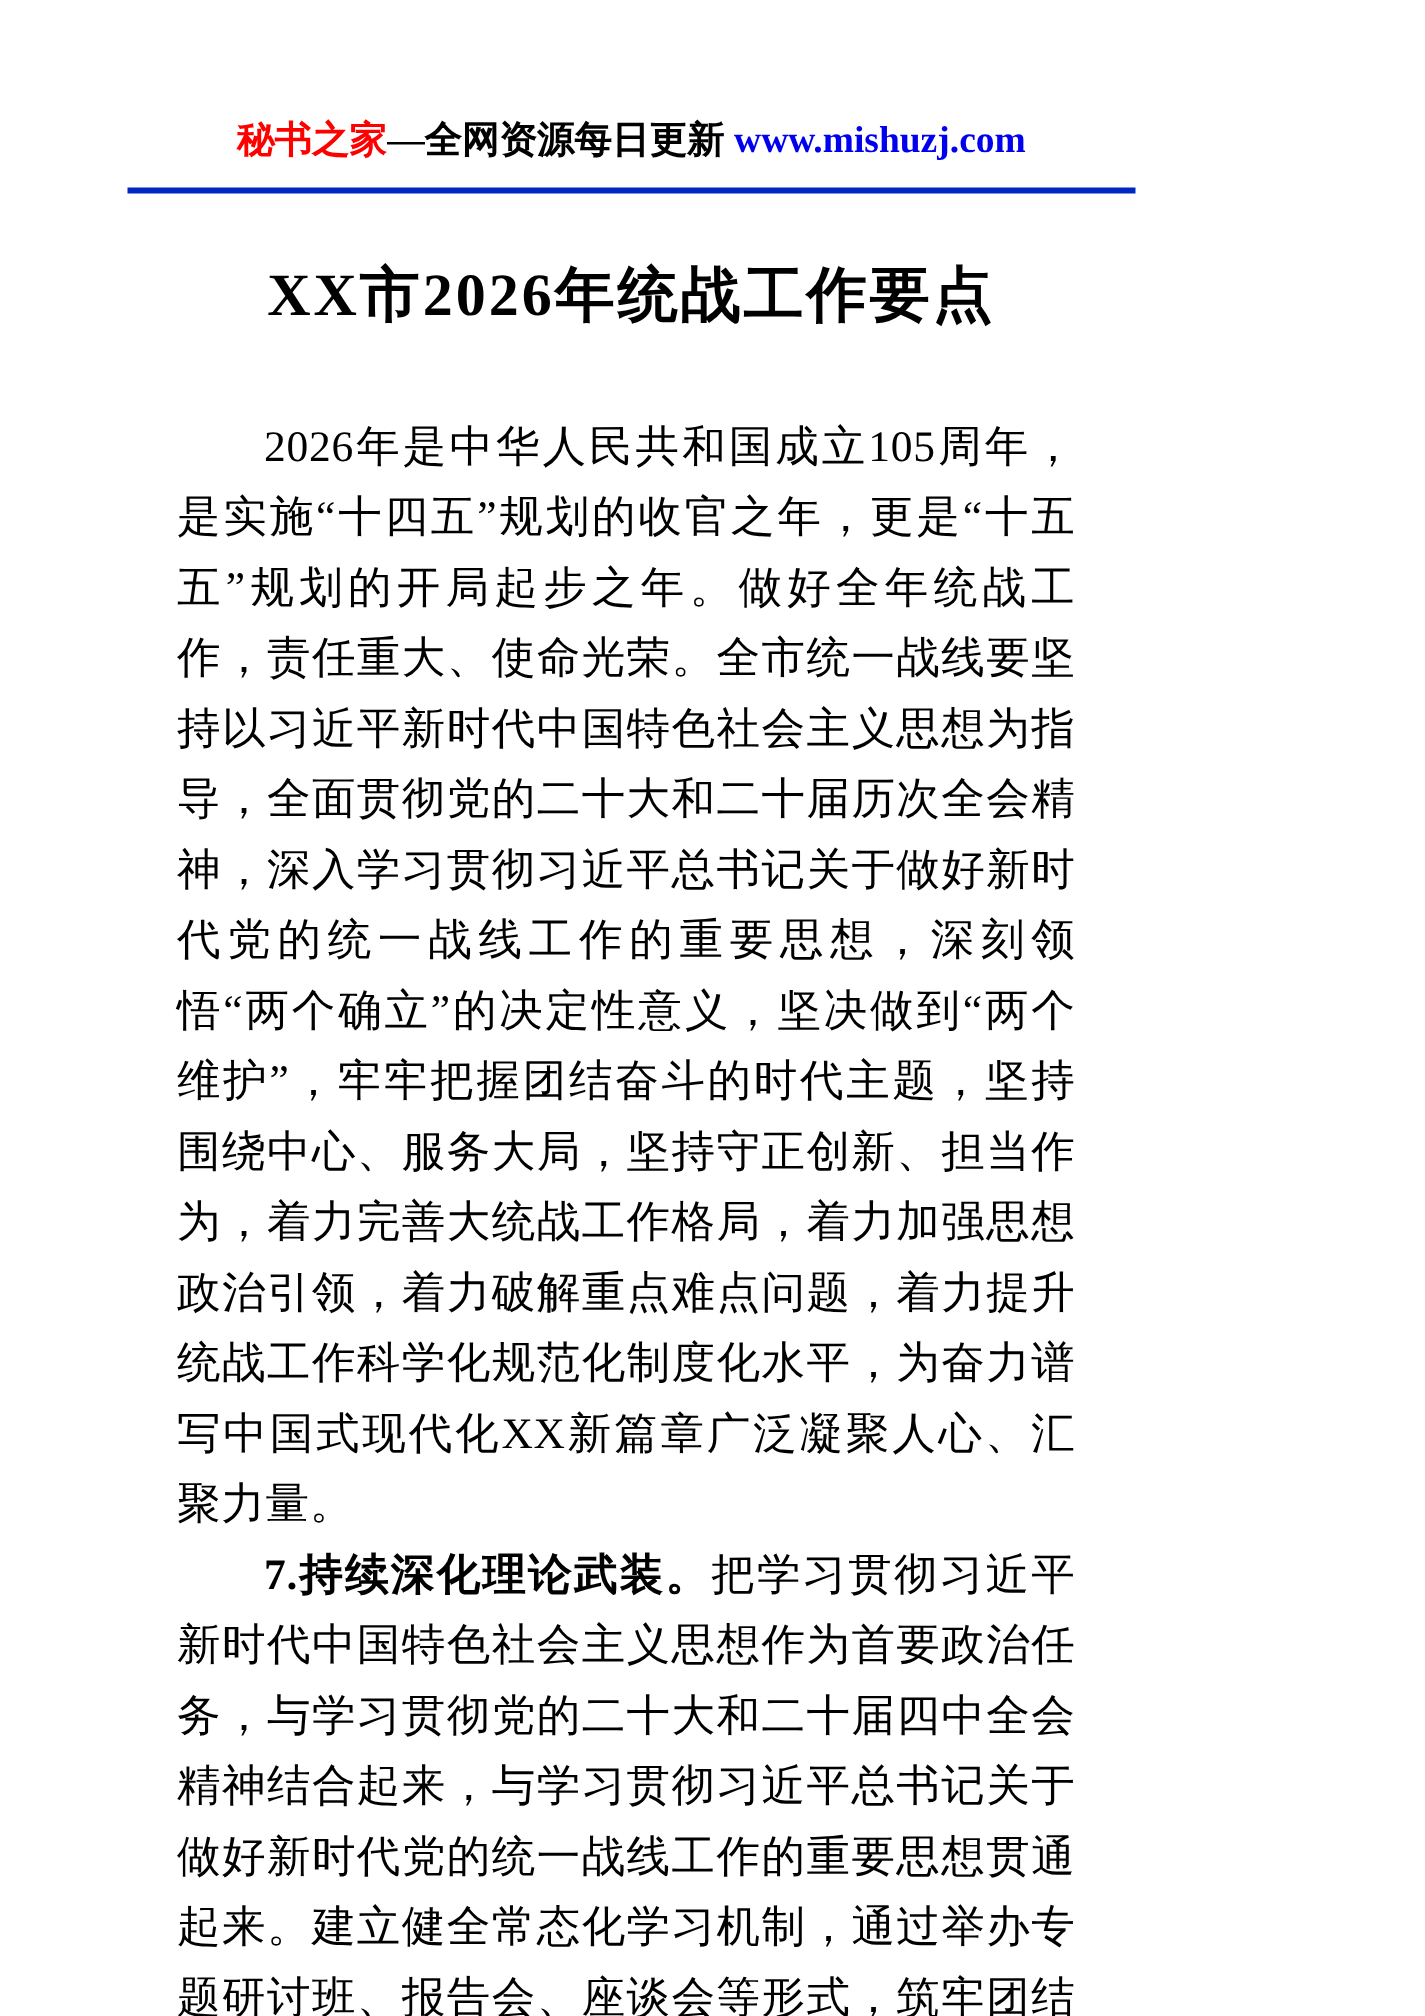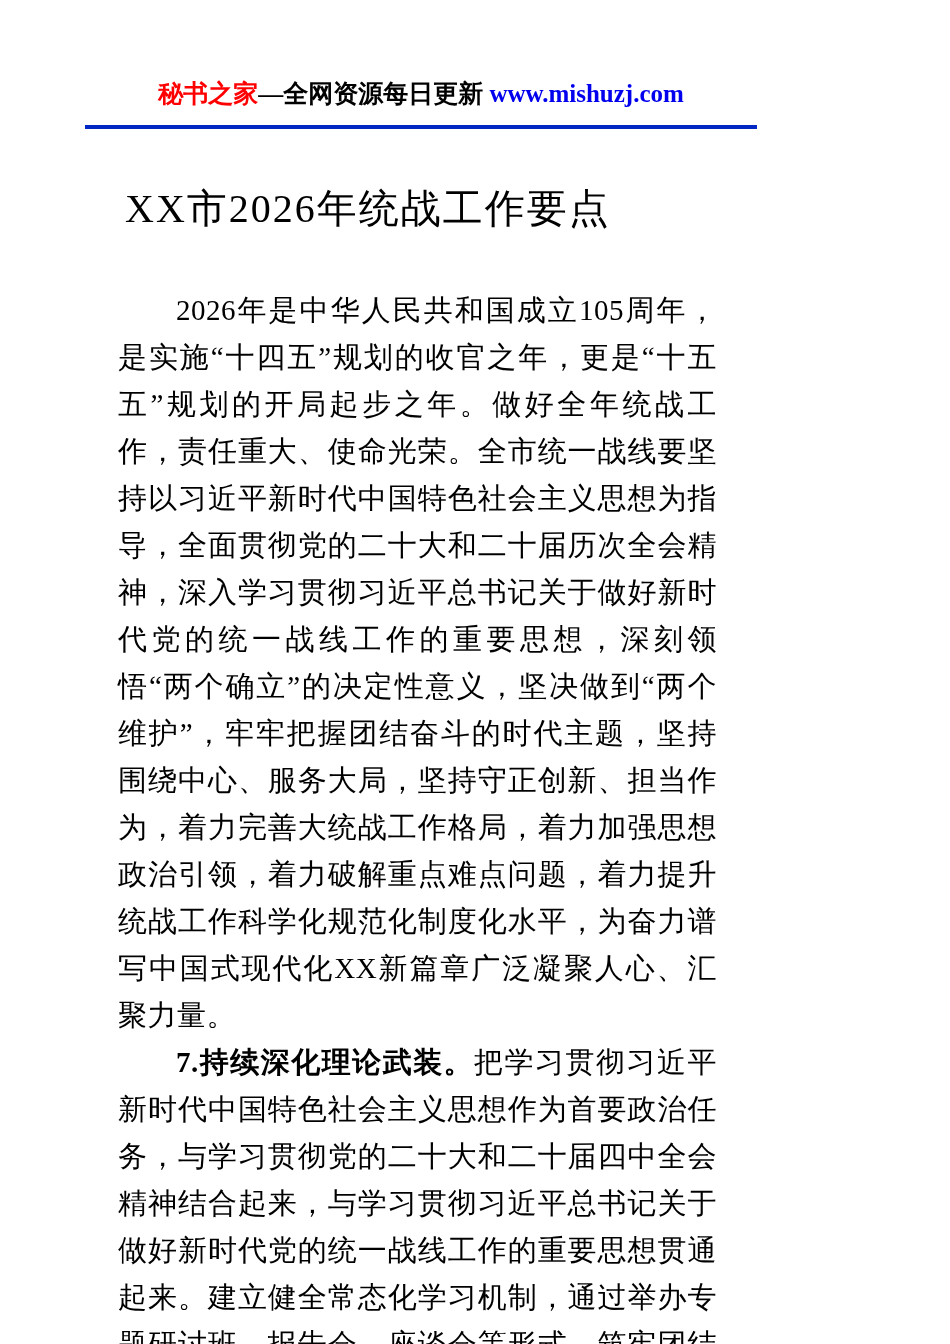--- a/index.html
+++ b/index.html
@@ -39,23 +39,24 @@
     font-weight: bold;
   }
   .site-url {
     color: #0000ee;
     font-weight: bold;
     text-decoration: none;
     cursor: pointer;
   }
   
   .doc-title {
-    margin: 54px 125px 0 125px;
+    margin: 42px 125px 0 125px;
+    text-align: center;
     font-size: 40px;
-    font-weight: normal;
+    font-weight: bold;
     letter-spacing: 2px;
     line-height: 1.3;
   }
   
   .doc-body {
     margin: 52px 125px 0 118px;
     font-size: 29px;
     line-height: 47px;
     text-align: justify;
     letter-spacing: 0.5px;

